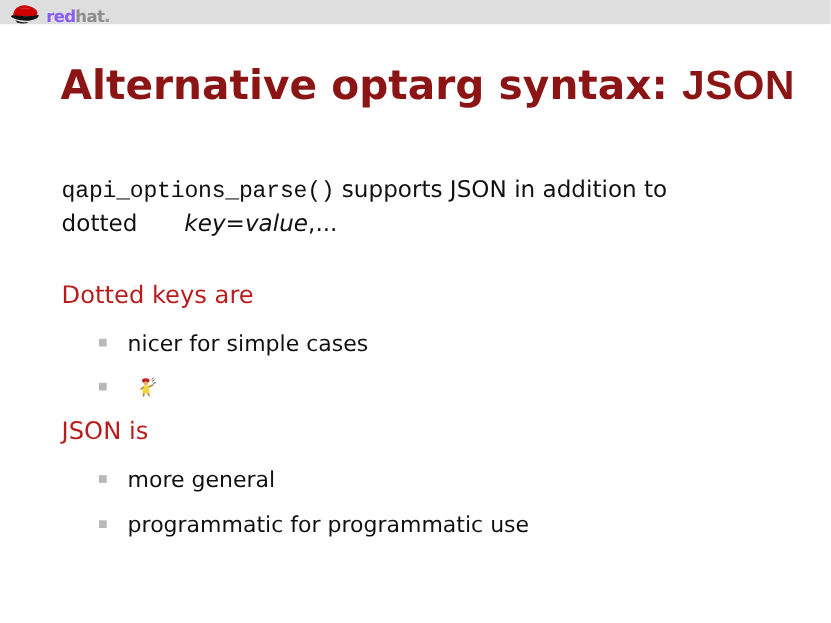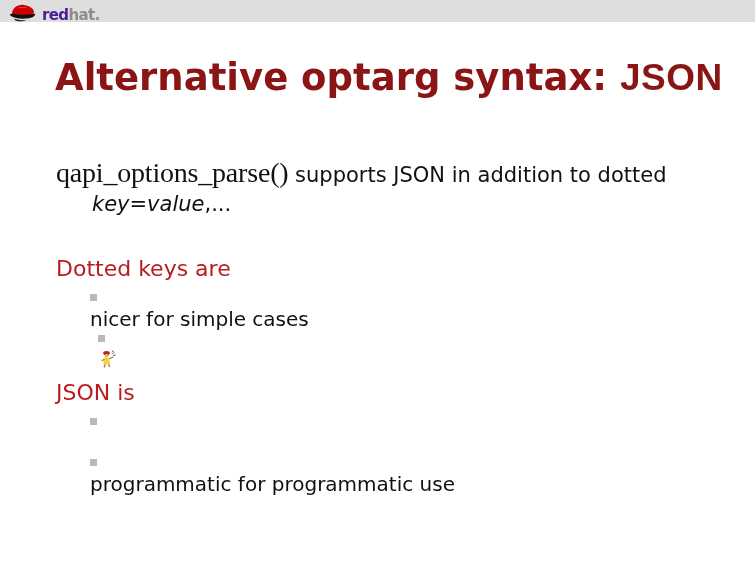--- a/index.html
+++ b/index.html
@@ -41,21 +41,21 @@
   .shadowman svg { display: block; }
   .logo-text {
     font-family: "DejaVu Sans", sans-serif;
     font-size: 15px;
     font-weight: bold;
     letter-spacing: -0.6px;
     line-height: 1;
     margin-top: 3px;
     white-space: nowrap;
   }
-  .logo-red { color: #4c1d95; }
+  .logo-red { color: #8b5cf6; }
   .logo-hat { color: #8d8d8d; }
   .logo-dot {
     display: inline-block;
     width: 3px; height: 3px;
     background: #9a9a9a;
     margin-left: 1px;
     vertical-align: baseline;
   }
 
   
@@ -88,22 +88,22 @@
     position: absolute;
     left: 56px;
     top: 158px;
     width: 620px;
     font-family: "DejaVu Sans", sans-serif;
     font-size: 21px;
     line-height: 29px;
     color: #111111;
   }
   .mono {
-    font-family: Liberation Serif, serif;
-    font-size: 28px;
+    font-family: Liberation Mono, monospace;
+    font-size: 21px;
     letter-spacing: -0.2px;
   }
   .ital {
     font-family: "DejaVu Sans", sans-serif;
     font-style: italic;
     margin-left: 36px;
   }
 
   .level1 {
     position: absolute;
@@ -120,21 +120,20 @@
   .bullet-row {
     position: absolute;
     left: 90px;
     display: flex;
     align-items: baseline;
     font-family: "DejaVu Sans", sans-serif;
     font-size: 20px;
     line-height: 28px;
     color: #111111;
     white-space: nowrap;
-    flex-direction: column;
   }
   .b1 { top: 298px; }
   .b2 { top: 339px; }
   .b3 { top: 422px; }
   .b4 { top: 463px; }
 
   .sq-bullet {
     display: inline-block;
     width: 7px;
     height: 7px;
@@ -211,20 +210,21 @@
         <path d="M9.8 15.3 L11.2 18.2 L12.6 17.7 L10.9 15.3 Z" fill="#b07b32"></path>
         <path d="M14.6 4.6 L16.2 3.4 M15.6 6.4 L17.4 5.9 M14.2 2.9 L15.2 1.6" stroke="#333333" stroke-width="0.8" fill="none" stroke-linecap="round"></path>
       </svg>
     </span>
   </div>
 
   <div class="level1 lvl1-b">JSON is</div>
 
   <div class="bullet-row b3">
     <span class="sq-bullet"></span>
+    <span>more general</span>
   </div>
 
   <div class="bullet-row b4">
     <span class="sq-bullet"></span>
     <span>programmatic for programmatic use</span>
   </div>
 
 </div>
 
 </body></html>

